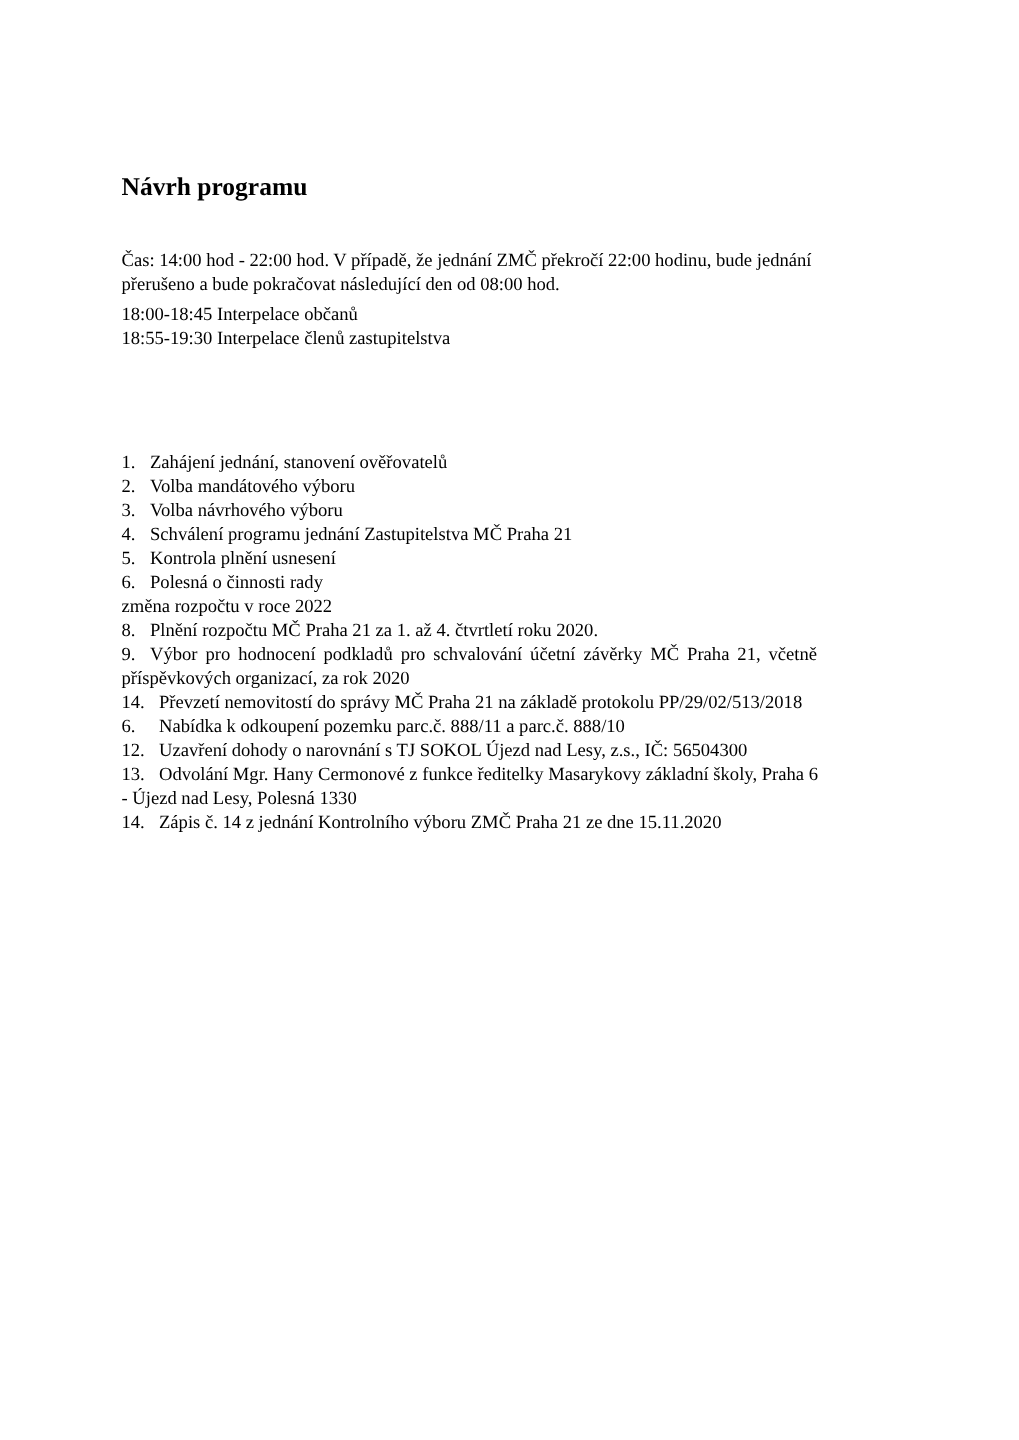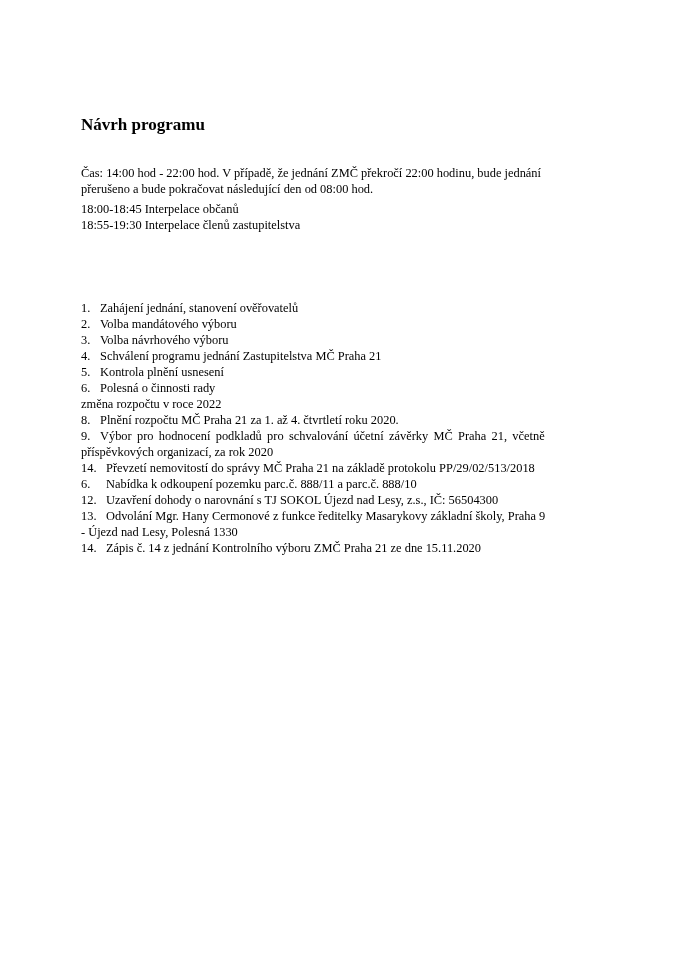--- a/index.html
+++ b/index.html
@@ -94,18 +94,18 @@
     </li>
     <li><span class="num">8.</span><span>Plnění rozpočtu MČ Praha 21 za 1. až 4. čtvrtletí roku 2020.</span></li>
     <li>
       <span class="line" style="word-spacing:2.2px;"><span class="num">9.</span><span>Výbor pro hodnocení podkladů pro schvalování účetní závěrky MČ Praha 21, včetně</span></span>
       <span class="line">příspěvkových organizací, za rok 2020</span>
     </li>
     <li><span class="num wide">14.</span><span>Převzetí nemovitostí do správy MČ Praha 21 na základě protokolu PP/29/02/513/2018</span></li>
     <li><span class="num wide">6.</span><span>Nabídka k odkoupení pozemku parc.č. 888/11 a parc.č. 888/10</span></li>
     <li><span class="num wide">12.</span><span>Uzavření dohody o narovnání s TJ SOKOL Újezd nad Lesy, z.s., IČ: 56504300</span></li>
     <li>
-      <span class="line"><span class="num wide">13.</span><span>Odvolání Mgr. Hany Cermonové z funkce ředitelky Masarykovy základní školy, Praha 9</span></span>
+      <span class="line"><span class="num wide">13.</span><span>Odvolání Mgr. Hany Cermonové z funkce ředitelky Masarykovy základní školy, Praha 6</span></span>
       <span class="line">- Újezd nad Lesy, Polesná 1330</span>
     </li>
     <li><span class="num wide">14.</span><span>Zápis č. 14 z jednání Kontrolního výboru ZMČ Praha 21 ze dne 15.11.2020</span></li>
   </ul>
 </div>
 
 </body></html>

